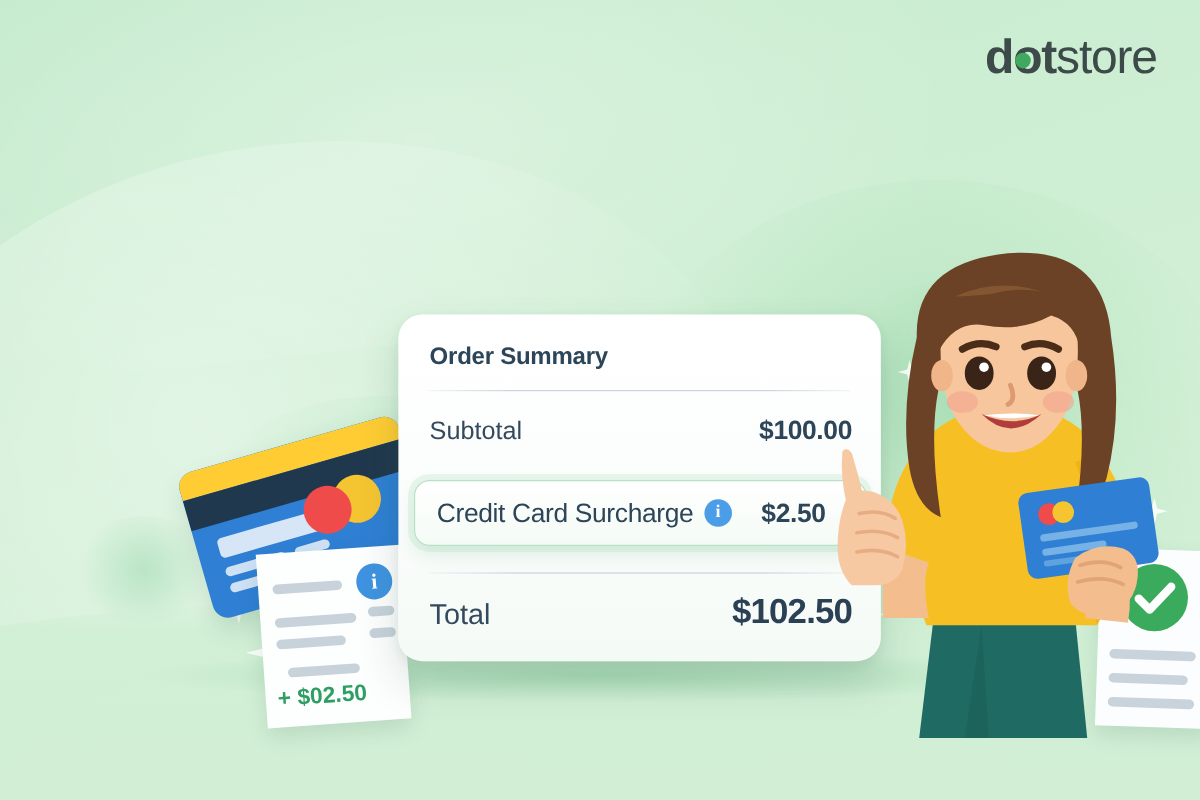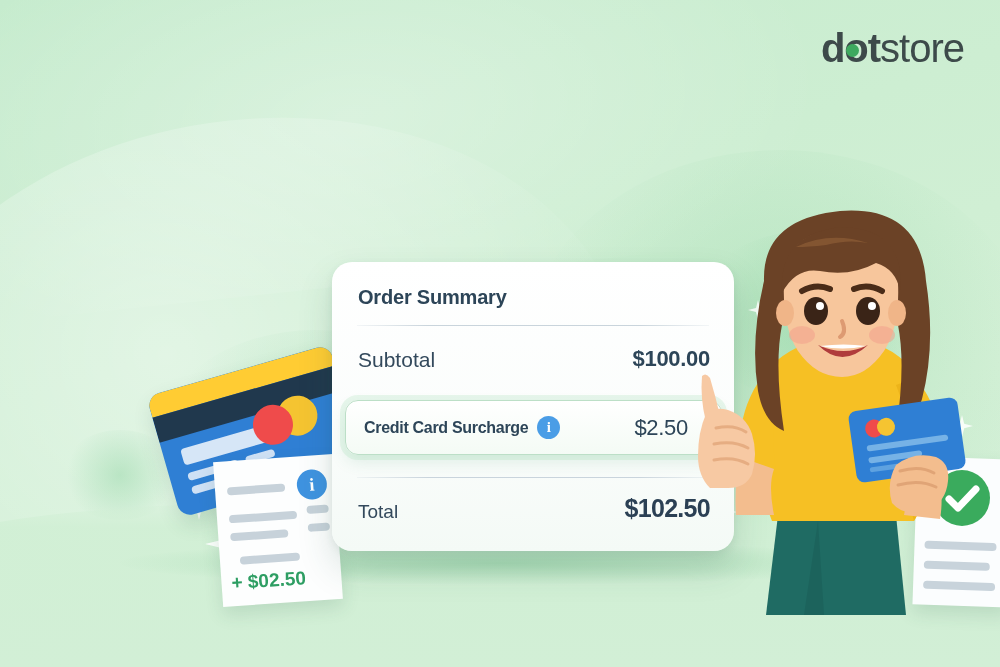--- a/index.html
+++ b/index.html
@@ -238,43 +238,43 @@
     width: 377px; height: 55px;
     border-radius: 13px;
     border: 1.5px solid #bcdfc7;
     background: linear-gradient(180deg, #ffffff 0%, #f4fbf5 100%);
     box-shadow: 0 0 0 5px rgba(150,220,170,0.20), 0 7px 16px rgba(60,150,100,0.14);
     display: flex; align-items: center; justify-content: space-between;
     padding: 0 15px 0 18px;
   }
   .surcharge-left { display: flex; align-items: center; gap: 9px; }
   .surcharge-left .lbl {
-    font-size: 16px; font-weight: 700; color: #2d4558; letter-spacing: -0.3px;
+    font-size: 22px; font-weight: 400; color: #2d4558; letter-spacing: -0.3px;
   }
   .info-badge {
     width: 23px; height: 23px; border-radius: 50%;
     background: #4a9de6;
     color: #ffffff; font-size: 15px; font-weight: 700;
     display: flex; align-items: center; justify-content: center;
     font-family: "Liberation Serif", serif;
     flex: 0 0 auto;
   }
   .surcharge-wrap .val {
-    font-size: 22px; font-weight: 400; color: #2d4558; letter-spacing: -0.3px;
+    font-size: 22px; font-weight: 700; color: #2d4558; letter-spacing: -0.3px;
     padding-right: 18px;
   }
 
   .oc-div2 {
     position: absolute; left: 25px; top: 215px;
     width: 352px; height: 1px;
     background: linear-gradient(90deg, rgba(200,212,220,0.2), #c9d4dc 20%, #c9d4dc 80%, rgba(200,212,220,0.2));
   }
   .row-total { top: 232px; }
-  .row-total .lbl { font-size: 19px; color: #33495c; font-weight: 400; }
-  .row-total .val { font-size: 25px; color: #2b4054; font-weight: 700; letter-spacing: -0.7px; }
+  .row-total .lbl { font-size: 24px; color: #33495c; font-weight: 400; }
+  .row-total .val { font-size: 29px; color: #2b4054; font-weight: 700; letter-spacing: -0.7px; }
 
   .pay-btn {
     position: absolute;
     left: 111px; top: 285px;
     width: 186px; height: 52px;
     border: none;
     border-radius: 9px;
     background: linear-gradient(180deg, #3fb463 0%, #32a456 100%);
     color: #ffffff;
     font-family: "Liberation Sans", sans-serif;

